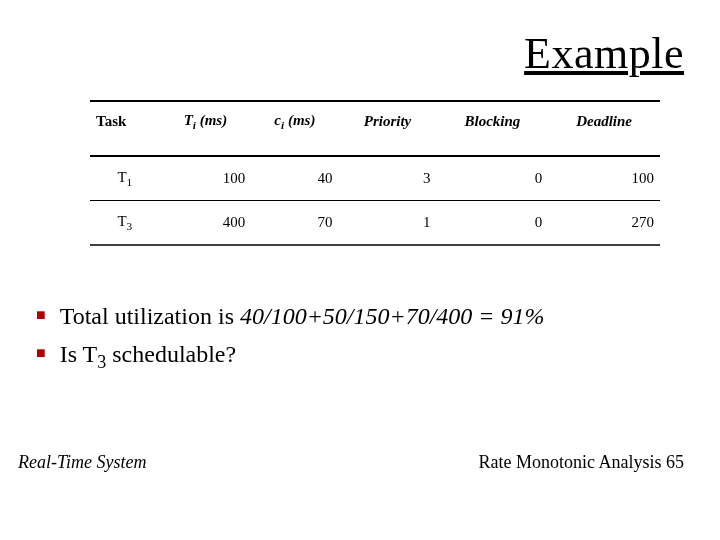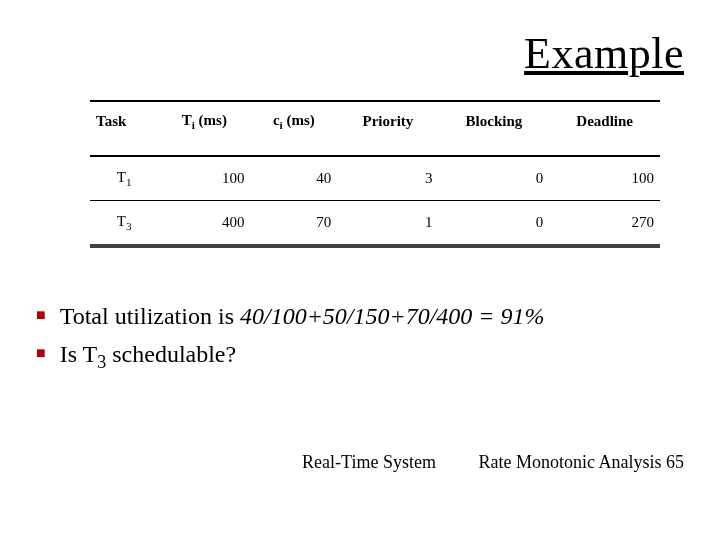--- a/index.html
+++ b/index.html
@@ -38,31 +38,31 @@
   }
   thead tr {
     border-top: 2px solid #000;
     border-bottom: 2px solid #000;
   }
   thead th {
     text-align: left;
     font-weight: bold;
     padding: 10px 6px 24px 6px;
   }
-  thead th:nth-child(n+2) { text-align: center; }
+  thead th:nth-child(n+2) { text-align: center; font-style: italic; }
   tbody td {
     padding: 12px 6px;
     border-bottom: 1px solid #000;
     text-align: right;
   }
   tbody td:first-child {
     text-align: center;
   }
   tbody tr:last-child td {
-    border-bottom: 4px solid #404040;
+    border-bottom: 2px solid #404040;
   }
   .sub { font-size: 0.75em; }
   .bullets {
     position: absolute;
     top: 300px;
     left: 36px;
     right: 36px;
     font-size: 24px;
     line-height: 1.4;
   }
@@ -82,21 +82,22 @@
   .footer {
     position: absolute;
     bottom: 24px;
     left: 0;
     right: 0;
     font-size: 18px;
   }
   .footer-center {
     position: absolute;
     left: 18px; right: 0;
-    text-align: center;
+    text-align: left;
+    font-style: italic;
   }
   .footer-right {
     position: absolute;
     right: 36px;
   }
 </style>
 </head>
 <body>
 
 <div class="slide">

